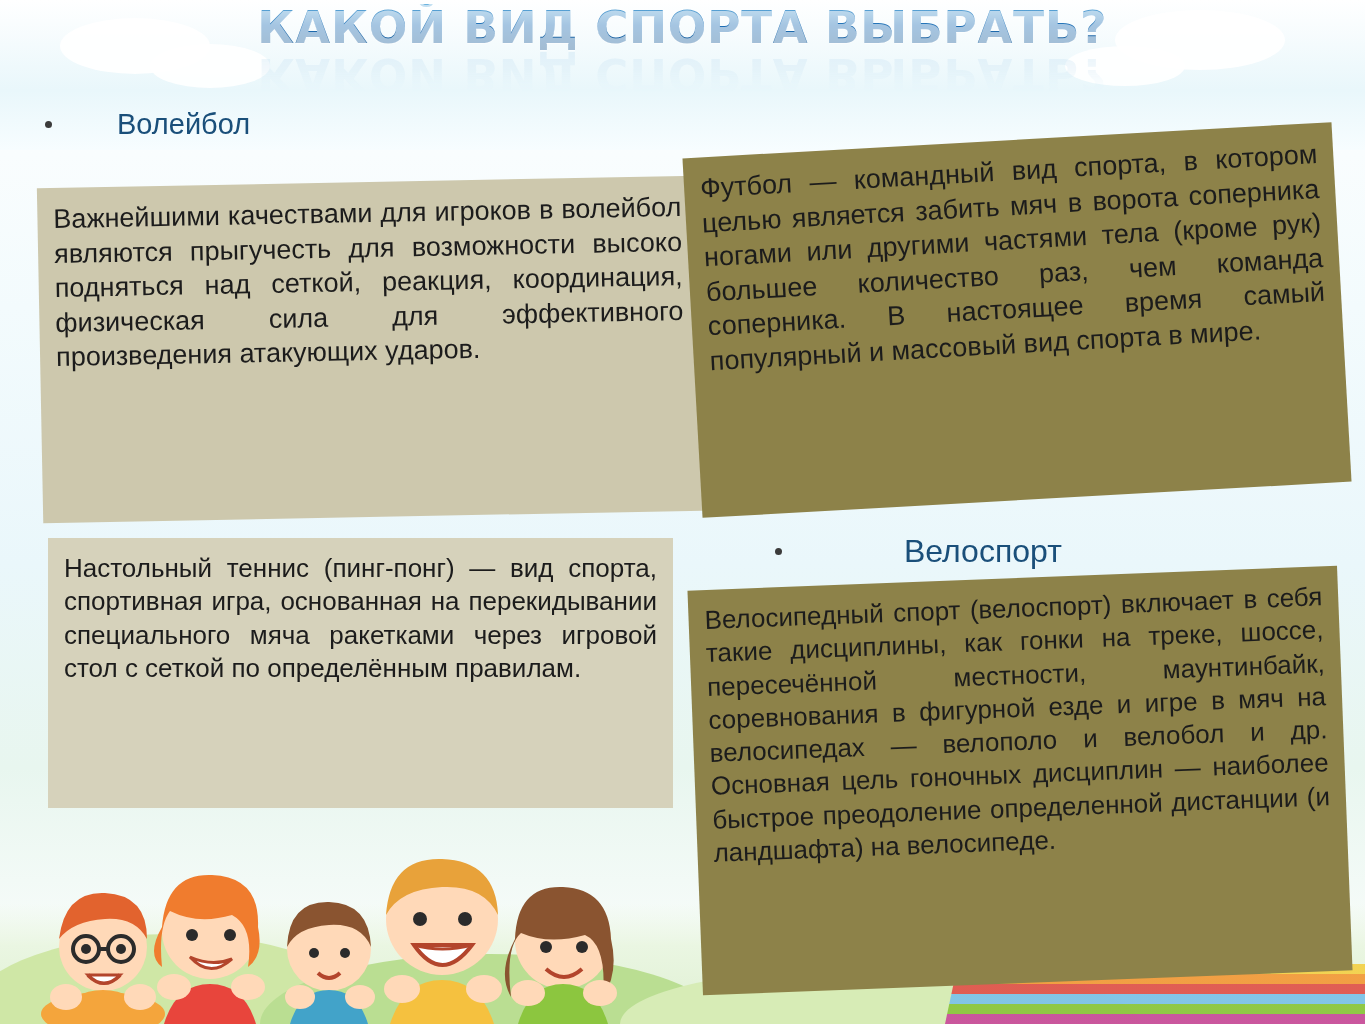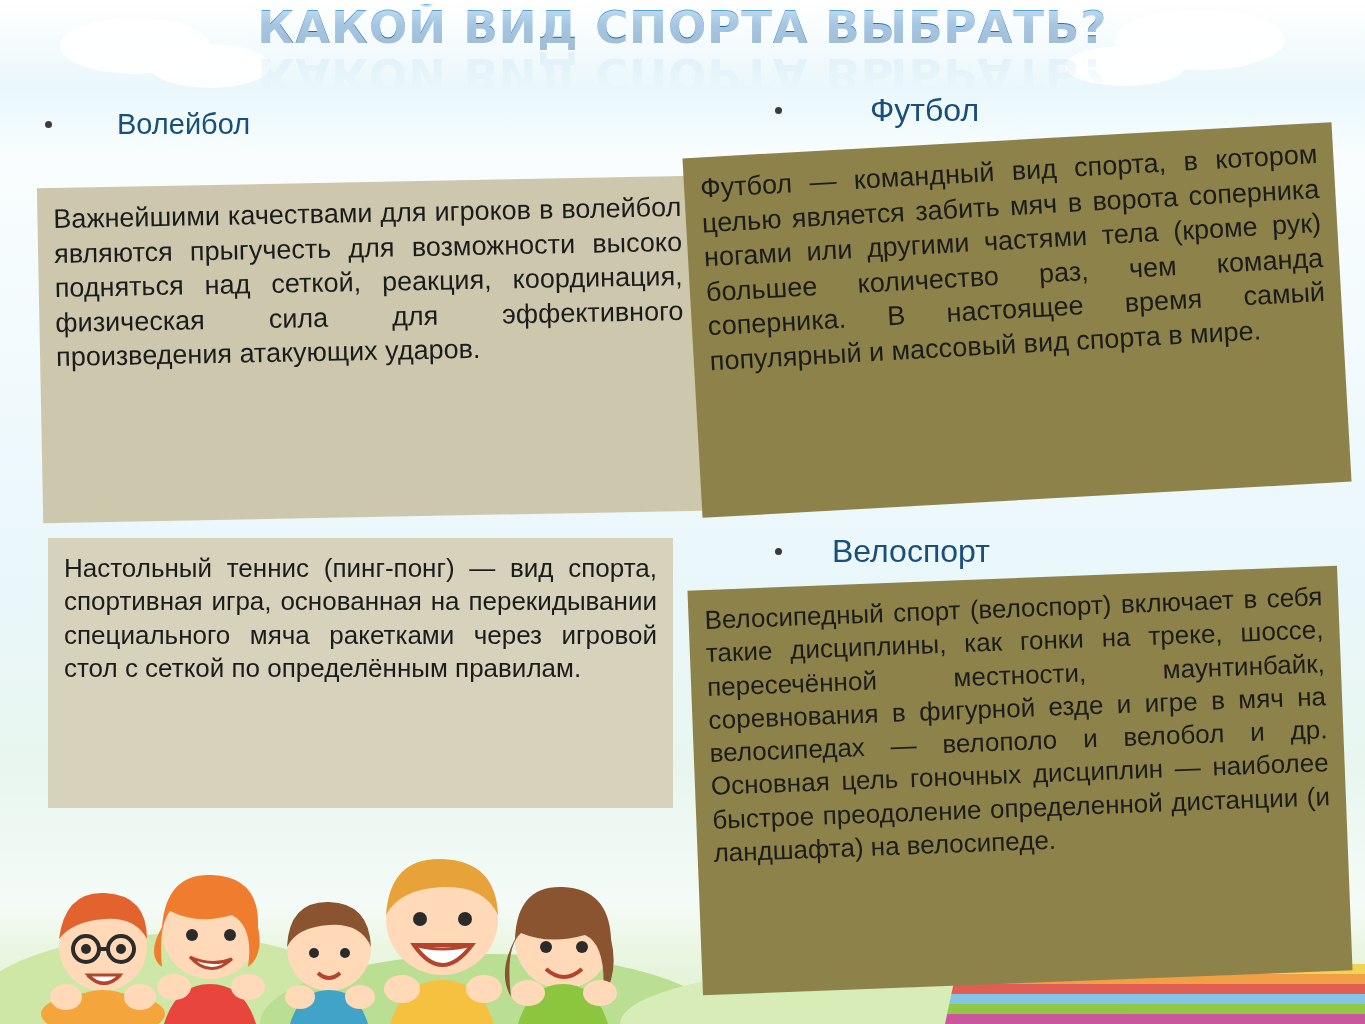--- a/index.html
+++ b/index.html
@@ -183,28 +183,24 @@
     <div class="slide-title">Какой вид спорта выбрать?</div>
     <div class="slide-title-reflection">Какой вид спорта выбрать?</div>
   </div>
 
   <div class="bullet" style="left:45px; top:108px;align-items:center;">
     <span class="dot"></span>
     <span class="bullet-label" style="margin-left:55px;">Волейбол</span>
   </div>
 
 
-  <div class="bullet" style="left:775px; top:92px;">
-    <span class="dot"></span>
-    <span class="bullet-label" style="margin-left:78px; font-size:32px;">Футбол</span>
-  </div>
 
   <div class="bullet" style="left:775px; top:533px;">
     <span class="dot"></span>
-    <span class="bullet-label" style="margin-left:40px; font-size:32px;">Велоспорт</span>
+    <span class="bullet-label" style="margin-left:112px; font-size:32px;">Велоспорт</span>
   </div>
 
   <div class="textbox tb-khaki-light tb-volleyball">Важнейшими качествами для игроков в волейбол являются прыгучесть для возможности высоко подняться над сеткой, реакция, координация, физическая сила для эффективного произведения атакующих ударов.</div>
 
   <div class="textbox tb-khaki-pale tb-tabletennis">Настольный теннис (пинг-понг) — вид спорта, спортивная игра, основанная на перекидывании специального мяча ракетками через игровой стол с сеткой по определённым правилам.</div>
 
   <div class="textbox tb-khaki-dark tb-football">Футбол — командный вид спорта, в котором целью является забить мяч в ворота соперника ногами или другими частями тела (кроме рук) большее количество раз, чем команда соперника. В настоящее время самый популярный и массовый вид спорта в мире.</div>
 
   <div class="textbox tb-khaki-dark tb-cycling">Велосипедный спорт (велоспорт) включает в себя такие дисциплины, как гонки на треке, шоссе, пересечённой местности, маунтинбайк, соревнования в фигурной езде и игре в мяч на велосипедах — велополо и велобол и др. Основная цель гоночных дисциплин — наиболее быстрое преодоление определенной дистанции (и ландшафта) на велосипеде.</div>
 

